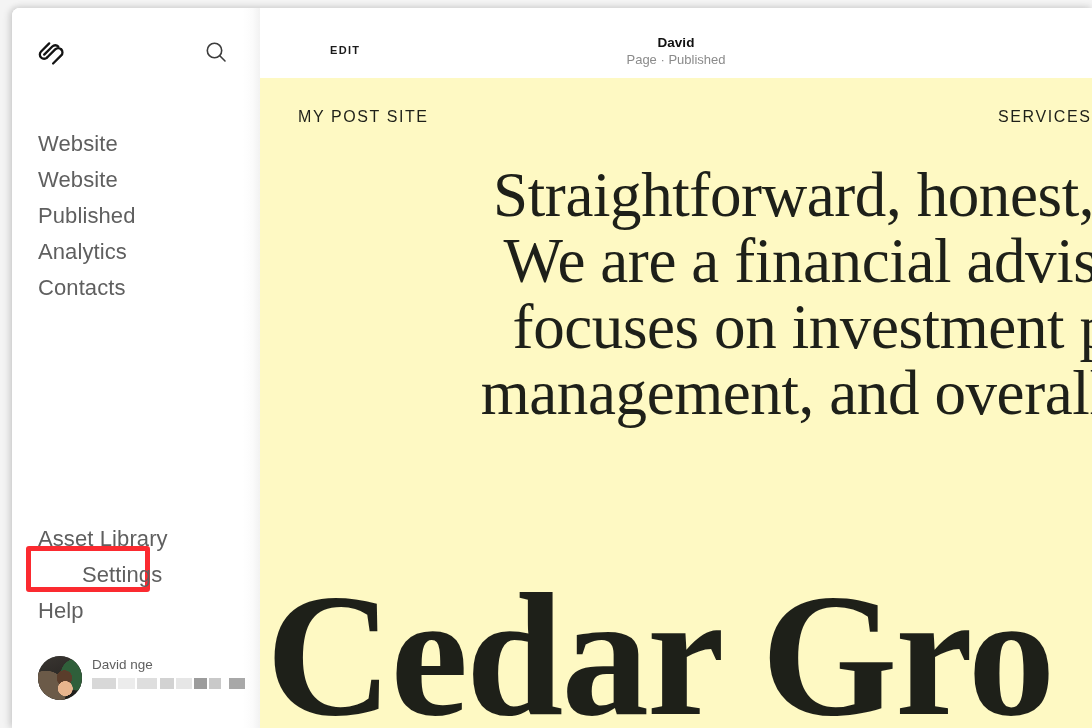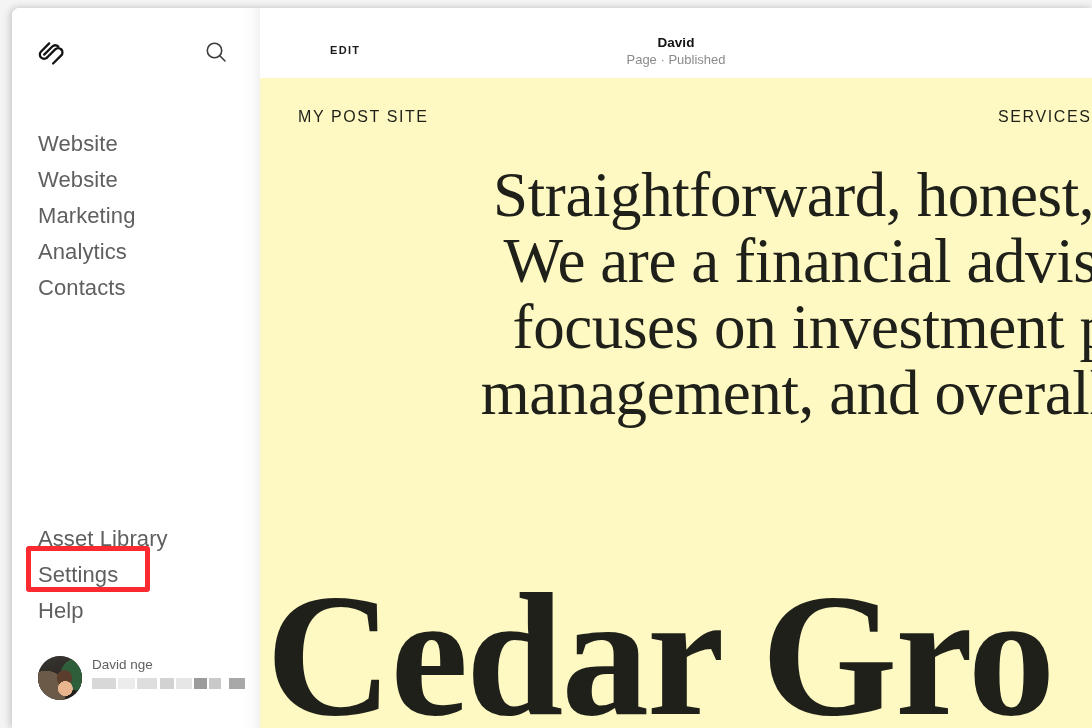--- a/index.html
+++ b/index.html
@@ -91,20 +91,21 @@
     position: absolute;
     left: 0;
     top: 513px;
     width: 248px;
   }
 
   
   .settings-wrap {
     position: relative;
     height: 36px;
+    padding-left: 44px;
   }
   .settings-highlight {
     position: absolute;
     left: 14px;
     top: -11px;
     width: 124px;
     height: 46px;
     border: 5px solid #fb2a30;
     border-radius: 3px;
     pointer-events: none;
@@ -300,21 +301,21 @@
           <svg viewBox="0 0 28 28" xmlns="http://www.w3.org/2000/svg">
             <circle cx="12.5" cy="12.5" r="7.2" fill="none" stroke="#3c3c3c" stroke-width="1.6"></circle>
             <line x1="17.8" y1="17.8" x2="23" y2="23" stroke="#3c3c3c" stroke-width="1.6" stroke-linecap="round"></line>
           </svg>
         </div>
       </div>
 
       <div class="nav-primary">
         <div class="nav-item">Website</div>
         <div class="nav-item">Website</div>
-        <div class="nav-item">Marketing</div>
+        <div class="nav-item">Published</div>
         <div class="nav-item">Analytics</div>
         <div class="nav-item">Contacts</div>
       </div>
 
       <div class="nav-secondary">
         <div class="nav-item">Asset Library</div>
         <div class="settings-wrap">
           <div class="settings-highlight"></div>
           <div class="nav-item">Settings</div>
         </div>

